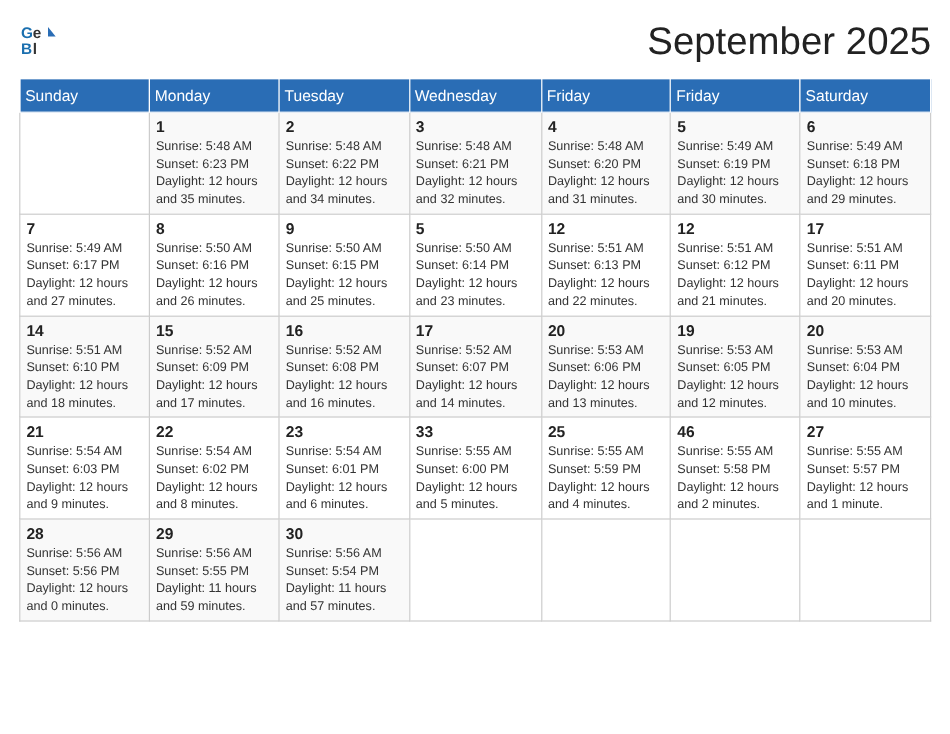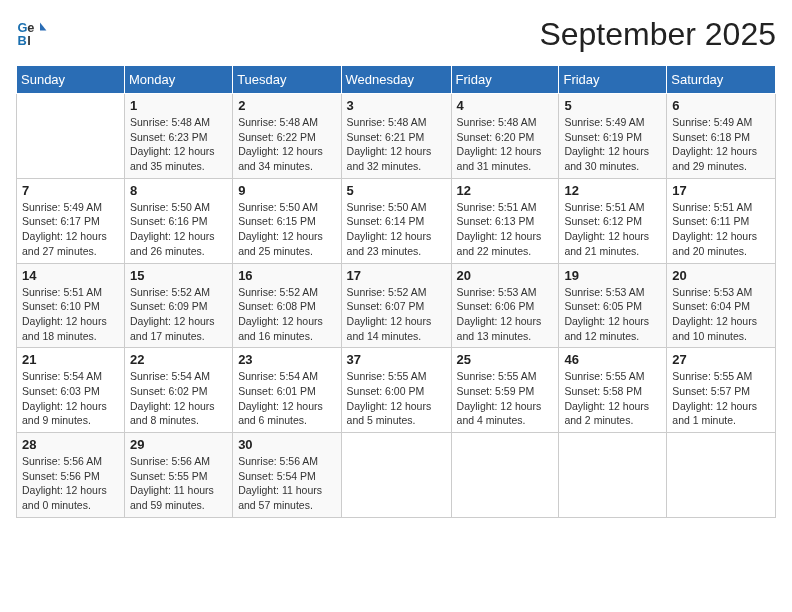--- a/index.html
+++ b/index.html
@@ -215,21 +215,21 @@
         </td>
         <td>
           <span class="day-num">22</span>
           <div class="day-info">Sunrise: 5:54 AM<br>Sunset: 6:02 PM<br>Daylight: 12 hours<br>and 8 minutes.</div>
         </td>
         <td>
           <span class="day-num">23</span>
           <div class="day-info">Sunrise: 5:54 AM<br>Sunset: 6:01 PM<br>Daylight: 12 hours<br>and 6 minutes.</div>
         </td>
         <td>
-          <span class="day-num">37</span>
+          <span class="day-num">33</span>
           <div class="day-info">Sunrise: 5:55 AM<br>Sunset: 6:00 PM<br>Daylight: 12 hours<br>and 5 minutes.</div>
         </td>
         <td>
           <span class="day-num">25</span>
           <div class="day-info">Sunrise: 5:55 AM<br>Sunset: 5:59 PM<br>Daylight: 12 hours<br>and 4 minutes.</div>
         </td>
         <td>
           <span class="day-num">46</span>
           <div class="day-info">Sunrise: 5:55 AM<br>Sunset: 5:58 PM<br>Daylight: 12 hours<br>and 2 minutes.</div>
         </td>

